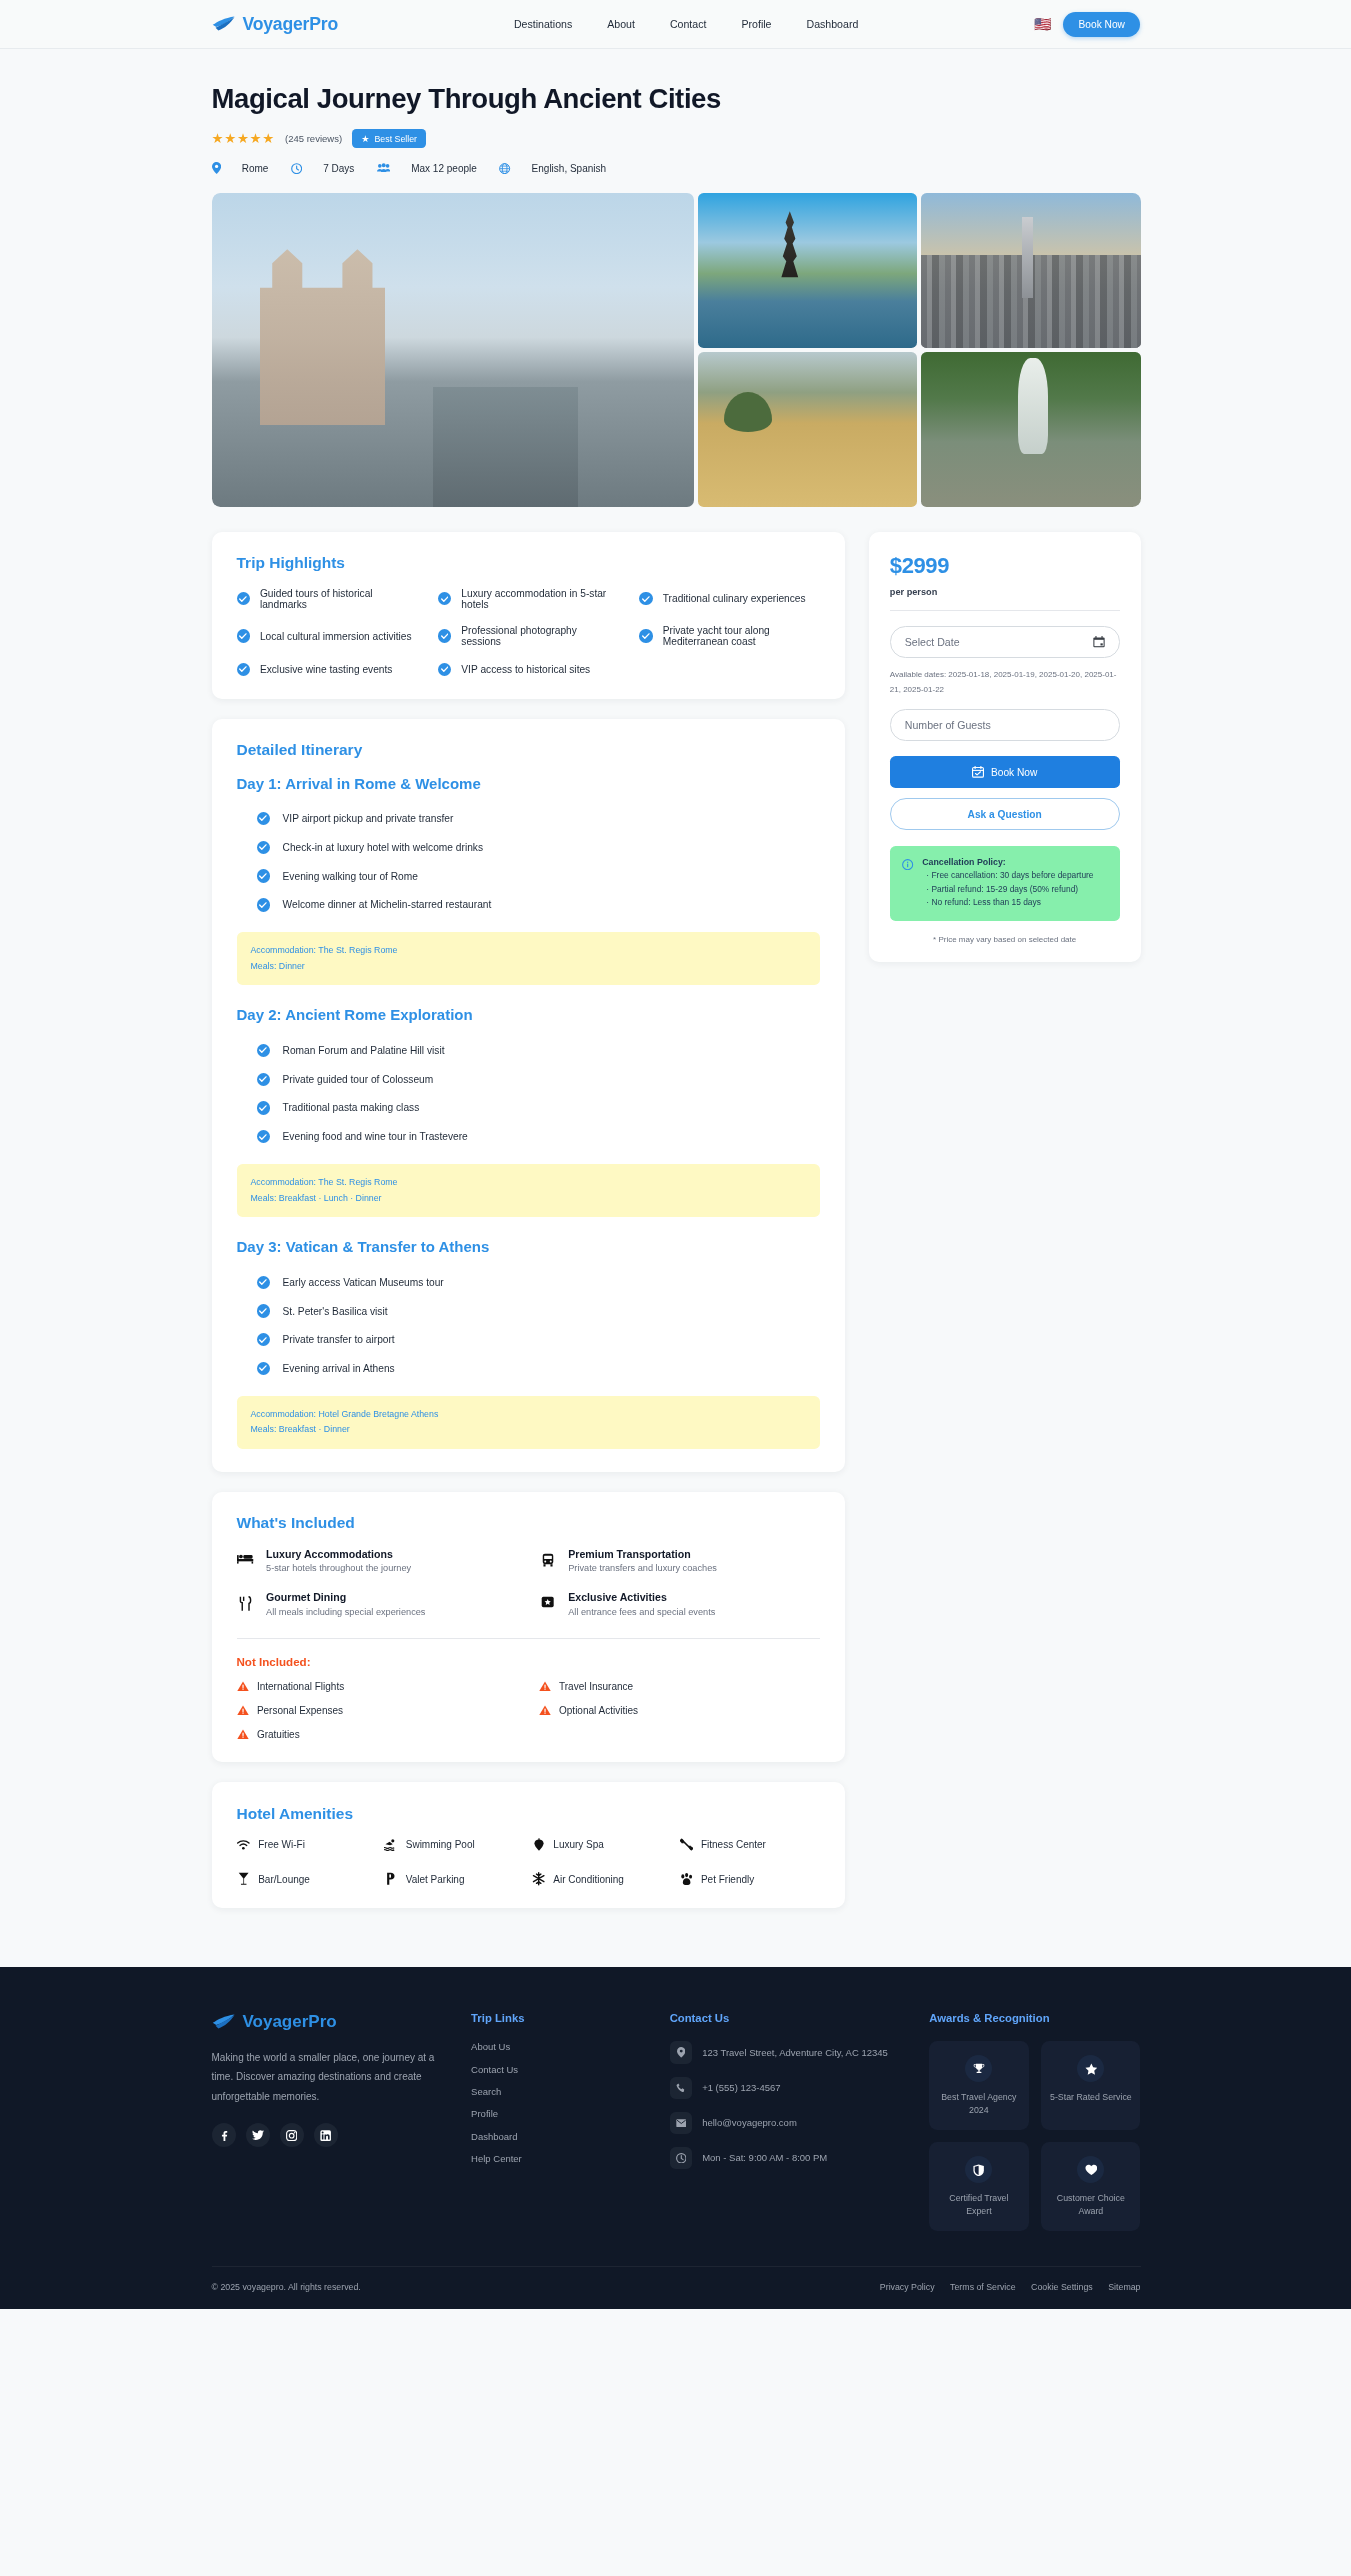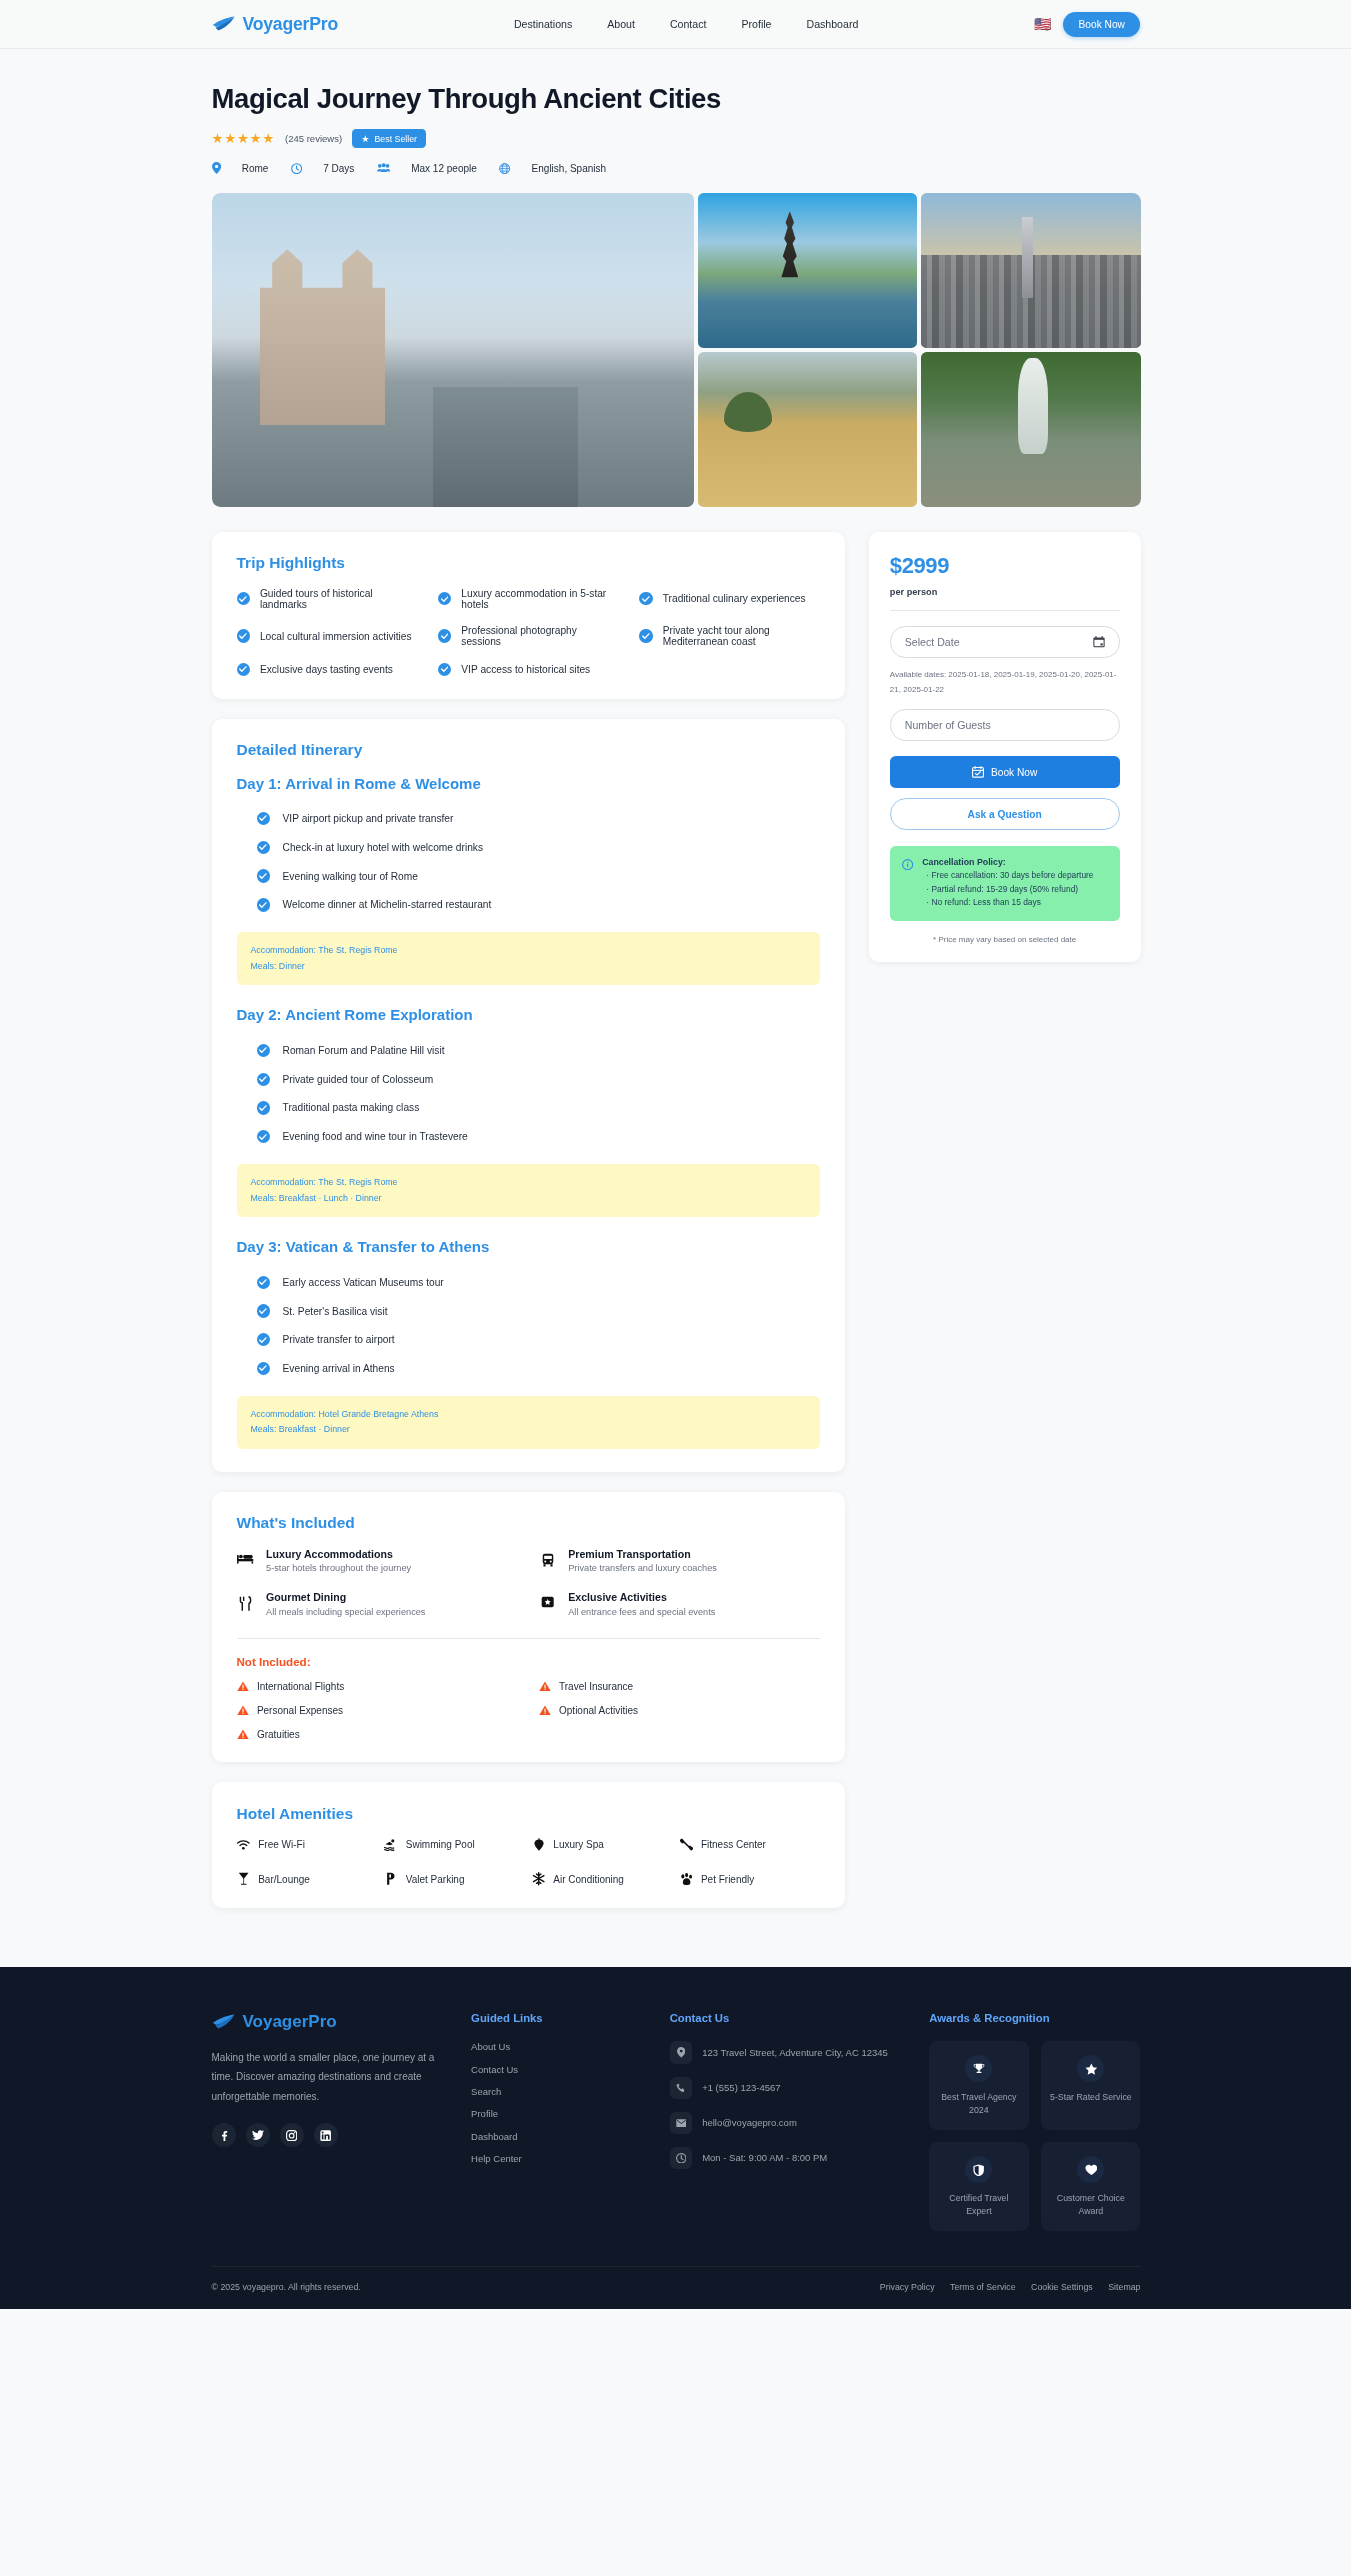--- a/index.html
+++ b/index.html
@@ -383,21 +383,21 @@
                 </svg>
               </span>
             <span>Private yacht tour along Mediterranean coast</span>
           </div>
           <div class="hl-item">
             <span class="chk">
                 <svg width="7.7" height="6.3" viewBox="0 0 11 9">
                   <path d="M1 4.4 4 7.4 10 1.2" stroke="#fff" stroke-width="1.9" fill="none" stroke-linecap="round" stroke-linejoin="round"></path>
                 </svg>
               </span>
-            <span>Exclusive days tasting events</span>
+            <span>Exclusive wine tasting events</span>
           </div>
           <div class="hl-item">
             <span class="chk">
                 <svg width="7.7" height="6.3" viewBox="0 0 11 9">
                   <path d="M1 4.4 4 7.4 10 1.2" stroke="#fff" stroke-width="1.9" fill="none" stroke-linecap="round" stroke-linejoin="round"></path>
                 </svg>
               </span>
             <span>VIP access to historical sites</span>
           </div>
         </div>
@@ -816,21 +816,21 @@
               <rect x="0.5" y="0.5" width="15" height="15" rx="2.2" fill="#fff"></rect>
               <rect x="2.6" y="6.2" width="2.3" height="7.2" fill="#101827"></rect>
               <circle cx="3.75" cy="3.6" r="1.4" fill="#101827"></circle>
               <path d="M6.4 6.2h2.2v1c.4-.7 1.2-1.2 2.3-1.2 1.8 0 2.7 1.1 2.7 3.3v4.1h-2.3V9.7c0-1.1-.4-1.7-1.3-1.7s-1.4.6-1.4 1.7v3.7H6.4Z" fill="#101827"></path>
             </svg>
           </span>
       </div>
     </div>
 
     <div class="f-col-links">
-      <div class="f-heading">Guided Links</div>
+      <div class="f-heading">Trip Links</div>
       <a class="f-link">About Us</a>
       <a class="f-link">Contact Us</a>
       <a class="f-link">Search</a>
       <a class="f-link">Profile</a>
       <a class="f-link">Dashboard</a>
       <a class="f-link">Help Center</a>
     </div>
 
     <div class="f-col-contact">
       <div class="f-heading">Contact Us</div>

